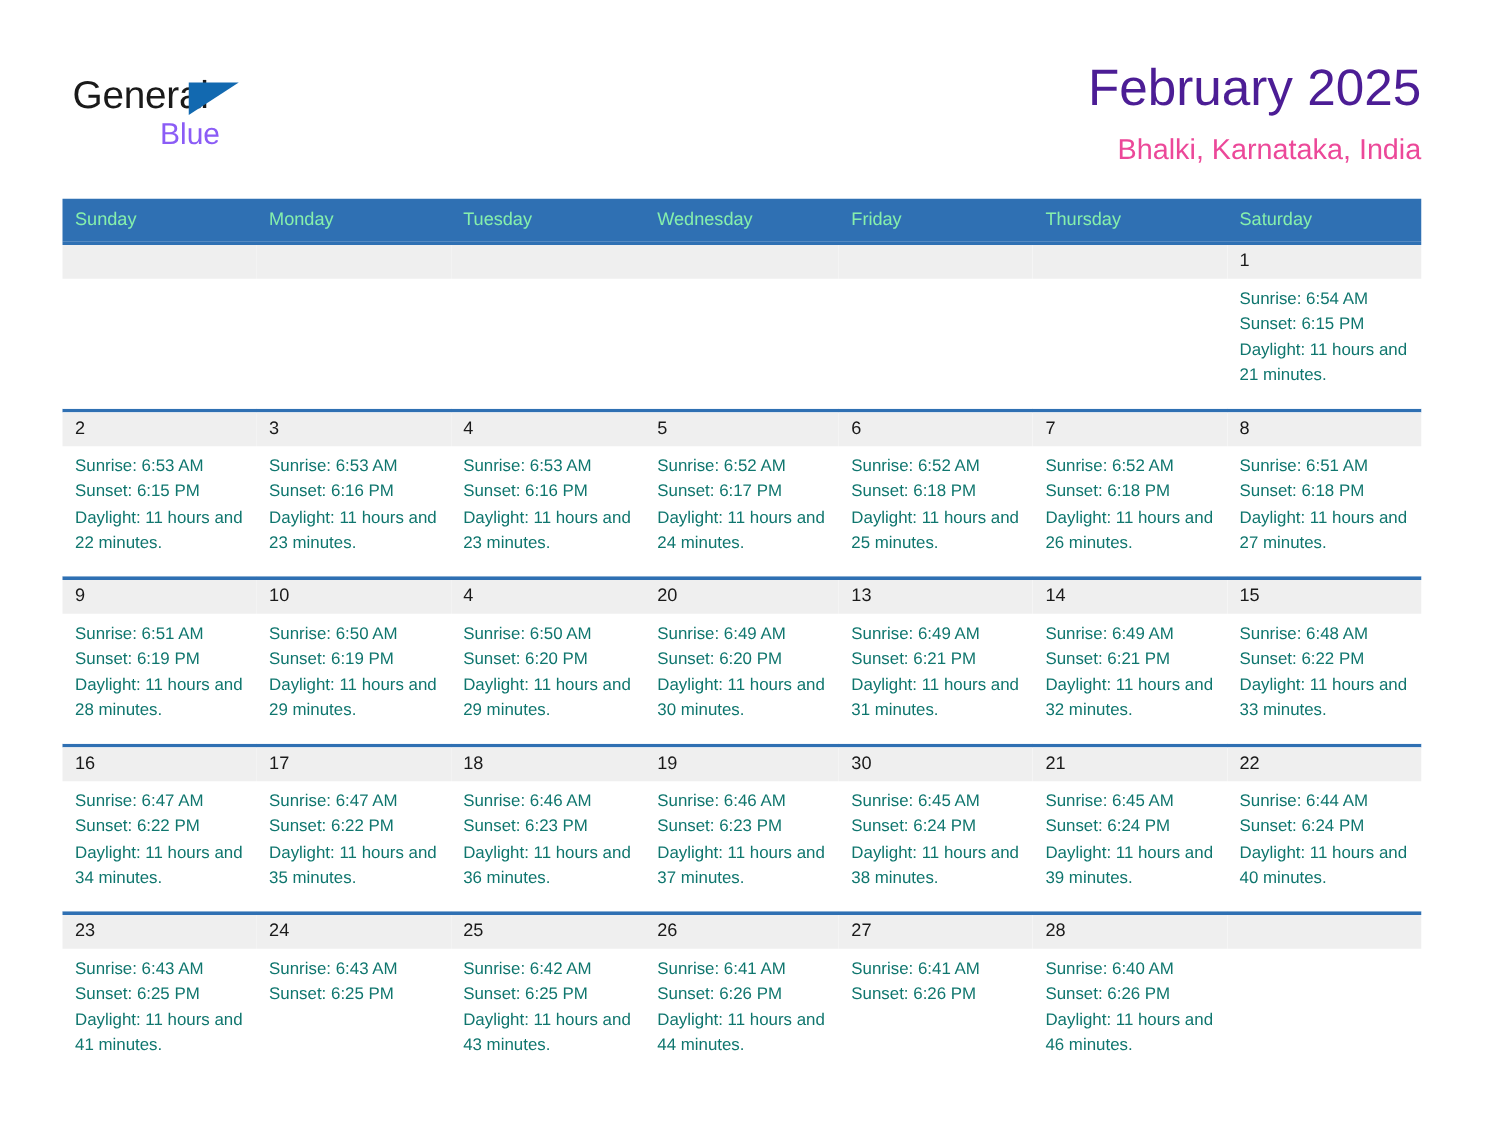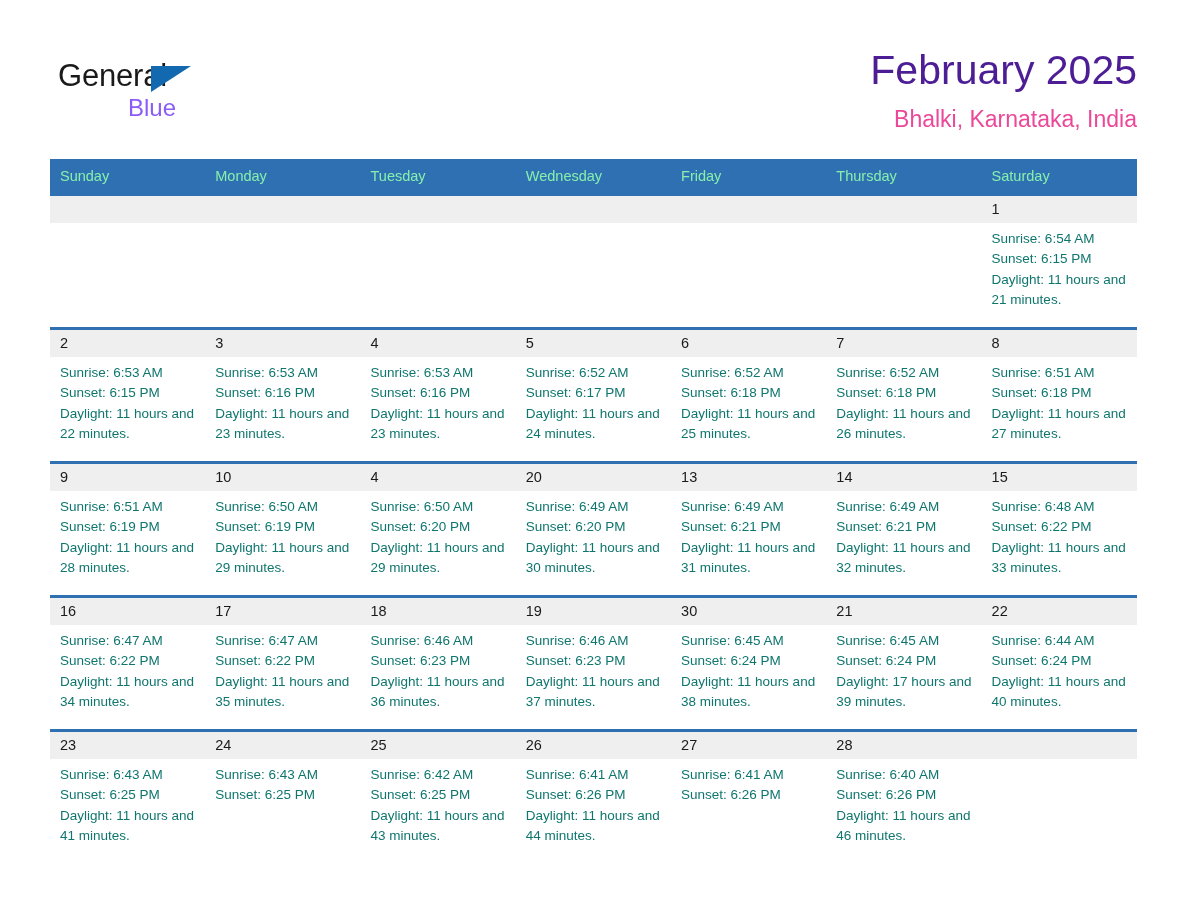--- a/index.html
+++ b/index.html
@@ -370,21 +370,21 @@
               <div>Sunrise: 6:45 AM</div>
               <div>Sunset: 6:24 PM</div>
               <div class="daylight-wrap">Daylight: 11 hours and 38 minutes.</div>
             </div>
           </div>
           <div class="cell daycell">
             <div class="daynum-band"><span class="daynum">21</span></div>
             <div class="dayinfo">
               <div>Sunrise: 6:45 AM</div>
               <div>Sunset: 6:24 PM</div>
-              <div class="daylight-wrap">Daylight: 17 hours and 39 minutes.</div>
+              <div class="daylight-wrap">Daylight: 11 hours and 39 minutes.</div>
             </div>
           </div>
           <div class="cell daycell">
             <div class="daynum-band"><span class="daynum">22</span></div>
             <div class="dayinfo">
               <div>Sunrise: 6:44 AM</div>
               <div>Sunset: 6:24 PM</div>
               <div class="daylight-wrap">Daylight: 11 hours and 40 minutes.</div>
             </div>
           </div>

